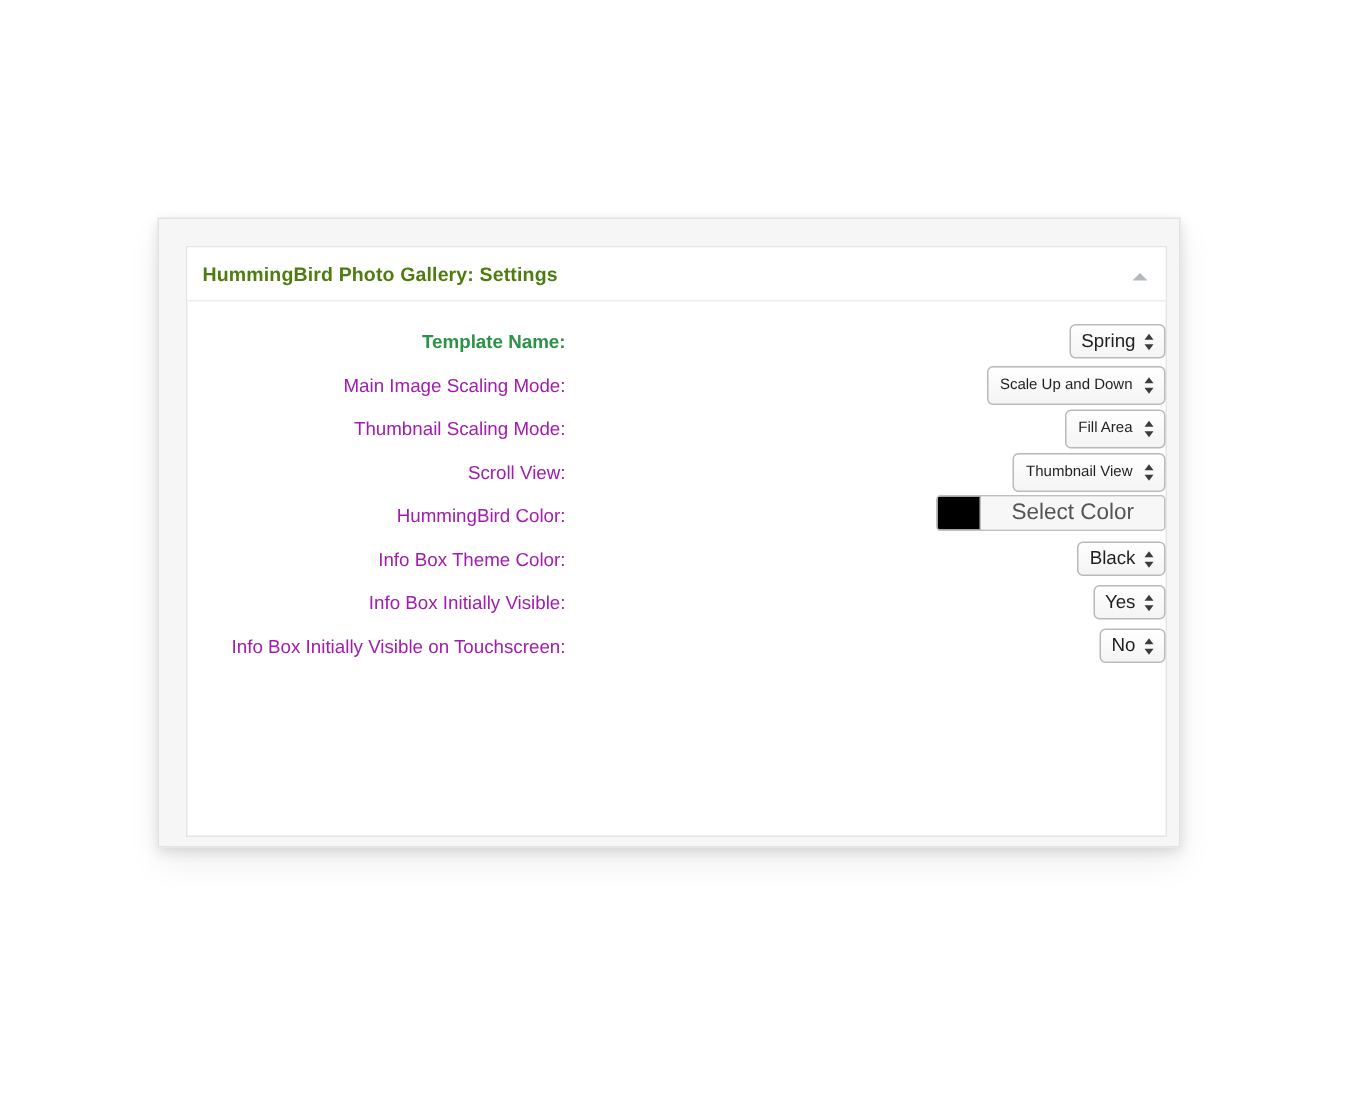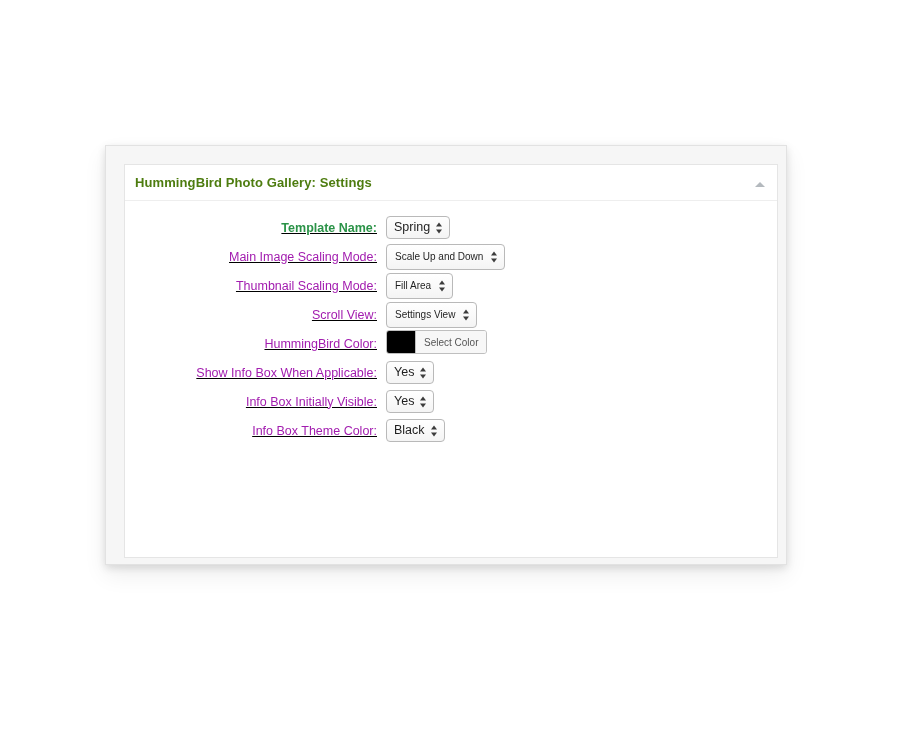--- a/index.html
+++ b/index.html
@@ -75,21 +75,20 @@
     top: 5px;
     width: 0;
     height: 0;
     border-left: 5px solid transparent;
     border-right: 5px solid transparent;
     border-bottom: 5px solid #b4b9be;
   }
 
   .metabox-body {
     padding: 12px 0 0 0;
-    text-decoration: underline;
   }
 
   table.form-table {
     border-collapse: collapse;
     width: 100%;
   }
 
   table.form-table td {
     padding: 0;
     vertical-align: middle;
@@ -104,21 +103,21 @@
     white-space: nowrap;
     height: 29px;
   }
 
   .row-label.highlight {
     color: #2b9348;
     font-weight: bold;
   }
 
   .row-field {
-    text-align: left;
+    text-align: right;
     height: 29px;
   }
 
   
   .sel {
     display: inline-flex;
     align-items: center;
     position: relative;
     height: 23px;
     border: 1px solid #b9b9b9;
@@ -186,22 +185,22 @@
   .color-swatch {
     width: 28px;
     height: 100%;
     background: #000000;
     border-right: 1px solid #bfbfbf;
     cursor: pointer;
   }
   .color-button {
     display: inline-flex;
     align-items: center;
-    padding: 0 8px;
-    font-size: 10px;
+    padding: 0 20px;
+    font-size: 15px;
     color: #555555;
     background: #f7f7f7;
     cursor: pointer;
     white-space: nowrap;
   }
 </style>
 </head>
 <body>
 
 <div id="root">
@@ -235,49 +234,49 @@
             <tr>
               <td class="row-label">Thumbnail Scaling Mode:</td>
               <td class="row-field"><div class="sel big">
                   <span>Fill Area</span>
                   <span class="arrows"></span>
                 </div></td>
             </tr>
             <tr>
               <td class="row-label">Scroll View:</td>
               <td class="row-field"><div class="sel big">
-                  <span>Settings View</span>
+                  <span>Thumbnail View</span>
                   <span class="arrows"></span>
                 </div></td>
             </tr>
             <tr>
               <td class="row-label">HummingBird Color:</td>
               <td class="row-field"><div class="colorpicker">
                   <div class="color-swatch" style="background: rgb(0, 0, 0);"></div>
                   <div class="color-button">Select Color</div>
                 </div></td>
             </tr>
             <tr>
-              <td class="row-label">Show Info Box When Applicable:</td>
+              <td class="row-label">Info Box Theme Color:</td>
+              <td class="row-field"><div class="sel">
+                  <span>Black</span>
+                  <span class="arrows"></span>
+                </div></td>
+            </tr>
+            <tr>
+              <td class="row-label">Info Box Initially Visible:</td>
               <td class="row-field"><div class="sel">
                   <span>Yes</span>
                   <span class="arrows"></span>
                 </div></td>
             </tr>
             <tr>
-              <td class="row-label">Info Box Initially Visible:</td>
-              <td class="row-field"><div class="sel">
-                  <span>Yes</span>
-                  <span class="arrows"></span>
-                </div></td>
-            </tr>
-            <tr>
-              <td class="row-label">Info Box Theme Color:</td>
-              <td class="row-field"><div class="sel">
-                  <span>Black</span>
+              <td class="row-label">Info Box Initially Visible on Touchscreen:</td>
+              <td class="row-field"><div class="sel">
+                  <span>No</span>
                   <span class="arrows"></span>
                 </div></td>
             </tr>
           </tbody>
       </table>
     </div>
 
   </div>
 
 </div>

